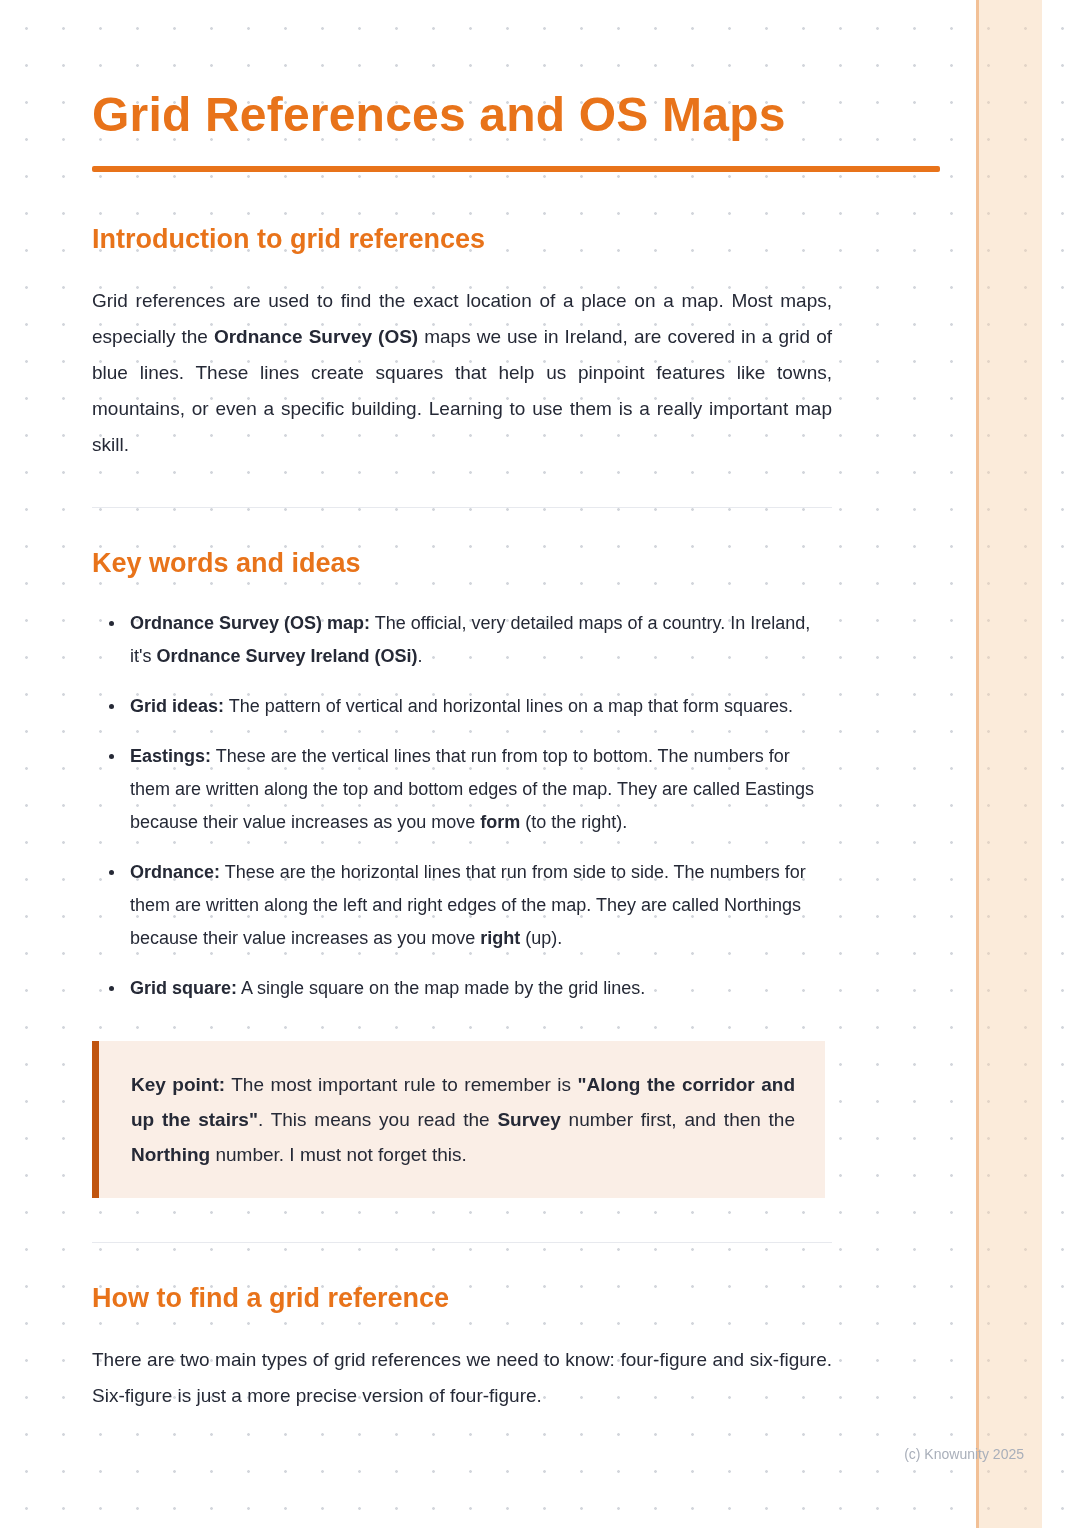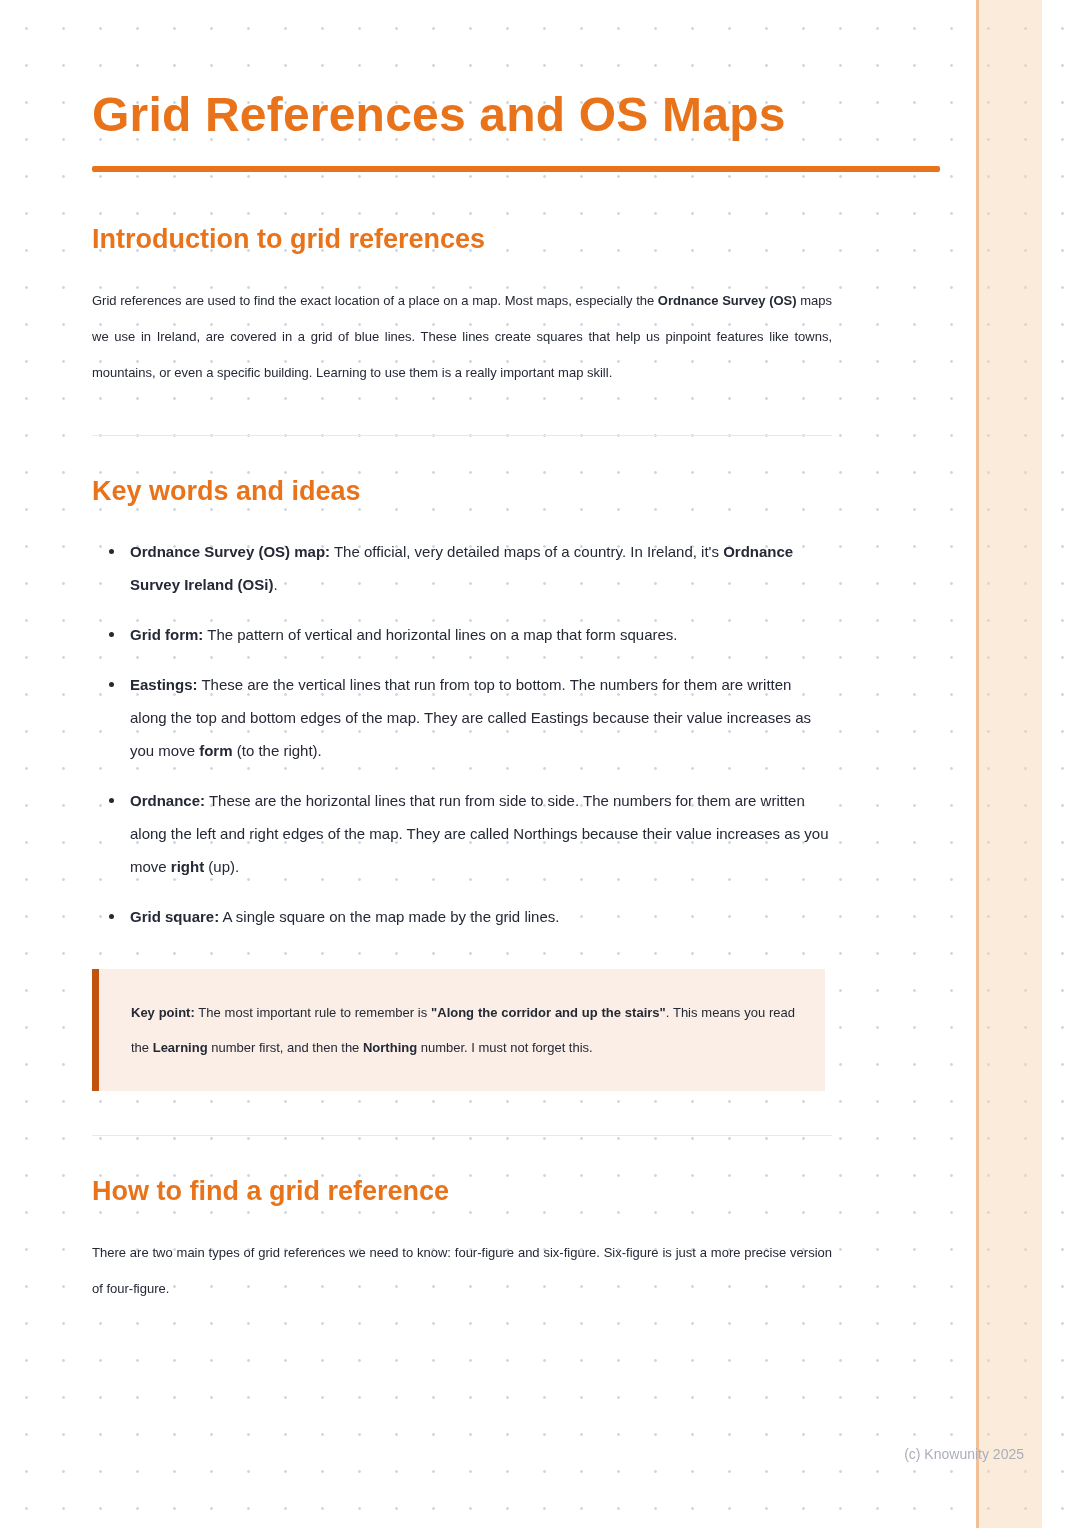--- a/index.html
+++ b/index.html
@@ -47,40 +47,40 @@
     margin: 0 0 52px 0;
   }
   h2.section-heading {
     margin: 8px 0 28px 0;
     font-size: 27px;
     font-weight: 700;
     color: #e8731a;
   }
   .para {
     margin: 0;
-    font-size: 13px;
+    font-size: 19px;
     line-height: 36px;
   }
   .justify { text-align: justify; }
   strong { font-weight: 700; }
   hr.divider {
     border: none;
     border-top: 1px solid #e7e9ee;
     margin: 44px 0 40px 0;
     width: 740px;
   }
   ul.bullets {
     margin: 0;
     padding: 0 0 0 34px;
     list-style: disc;
   }
   ul.bullets li {
     margin: 0 0 17px 0;
     padding-left: 4px;
-    font-size: 15px;
+    font-size: 18px;
     line-height: 33px;
   }
   ul.bullets li::marker { color: #252936; font-size: 17px; }
   .callout {
     margin-top: 36px;
     background: #faeee6;
     border-left: 7px solid #c0540e;
     padding: 26px 30px 26px 32px;
     width: 664px;
     box-sizing: content-box;
@@ -109,27 +109,27 @@
       <h2 class="section-heading">Introduction to grid references</h2>
       <p class="para justify">Grid references are used to find the exact location of a place on a map. Most maps, especially the <strong>Ordnance Survey (OS)</strong> maps we use in Ireland, are covered in a grid of blue lines. These lines create squares that help us pinpoint features like towns, mountains, or even a specific building. Learning to use them is a really important map skill.</p>
     </section>
 
     <hr class="divider">
 
     <section>
       <h2 class="section-heading">Key words and ideas</h2>
       <ul class="bullets">
         <li><strong>Ordnance Survey (OS) map:</strong> The official, very detailed maps of a country. In Ireland, it's <strong>Ordnance Survey Ireland (OSi)</strong>.</li>
-        <li><strong>Grid form:</strong> The pattern of vertical and horizontal lines on a map that form squares.</li>
+        <li><strong>Grid ideas:</strong> The pattern of vertical and horizontal lines on a map that form squares.</li>
         <li><strong>Eastings:</strong> These are the vertical lines that run from top to bottom. The numbers for them are written along the top and bottom edges of the map. They are called Eastings because their value increases as you move <strong>form</strong> (to the right).</li>
         <li><strong>Ordnance:</strong> These are the horizontal lines that run from side to side. The numbers for them are written along the left and right edges of the map. They are called Northings because their value increases as you move <strong>right</strong> (up).</li>
         <li><strong>Grid square:</strong> A single square on the map made by the grid lines.</li>
       </ul>
       <div class="callout">
-        <p class="para justify"><strong>Key point:</strong> The most important rule to remember is <strong>"Along the corridor and up the stairs"</strong>. This means you read the <strong>Learning</strong> number first, and then the <strong>Northing</strong> number. I must not forget this.</p>
+        <p class="para justify"><strong>Key point:</strong> The most important rule to remember is <strong>"Along the corridor and up the stairs"</strong>. This means you read the <strong>Survey</strong> number first, and then the <strong>Northing</strong> number. I must not forget this.</p>
       </div>
     </section>
 
     <hr class="divider">
 
     <section>
       <h2 class="section-heading">How to find a grid reference</h2>
       <p class="para justify">There are two main types of grid references we need to know: four-figure and six-figure. Six-figure is just a more precise version of four-figure.</p>
     </section>
   </div>

